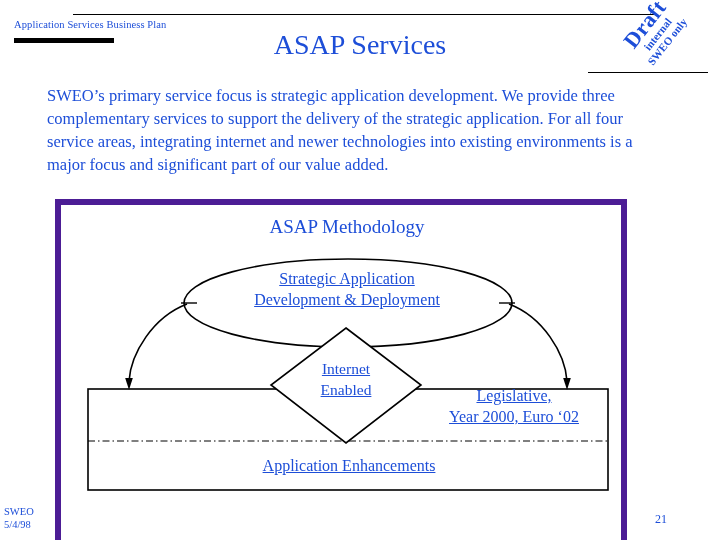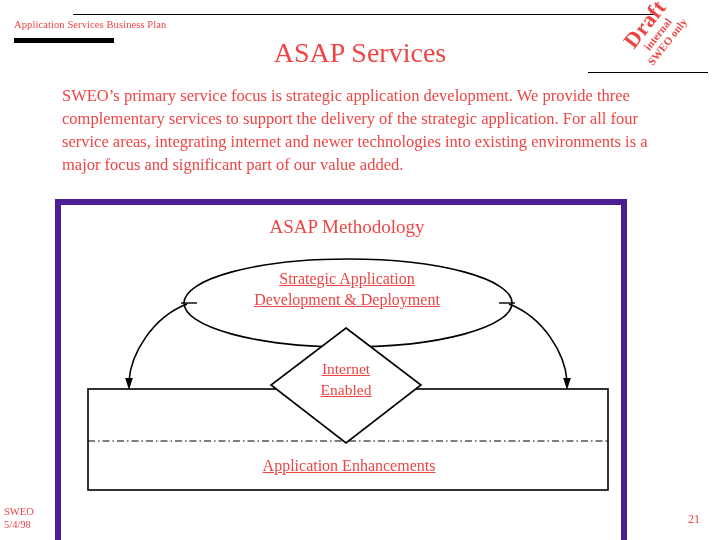--- a/index.html
+++ b/index.html
@@ -7,21 +7,21 @@
     padding: 0;
     background: #ffffff;
   }
   #slide {
     position: relative;
     width: 720px;
     height: 540px;
     background: #ffffff;
     overflow: hidden;
     font-family: "Liberation Serif", "DejaVu Serif", serif;
-    color: #ef4444;
+    color: #1d4ed8;
   }
 
   
   .rule {
     position: absolute;
     background: #000000;
     height: 1px;
   }
   #top-rule-left  { left: 73px;  top: 14px; width: 582px; }
   #top-rule-right { left: 588px; top: 72px; width: 120px; }
@@ -46,21 +46,20 @@
 
   #slide-title {
     position: absolute;
     left: 150px;
     top: 29px;
     width: 420px;
     text-align: center;
     font-size: 28px;
     line-height: 32px;
     white-space: nowrap;
-    margin-top: 8px;
   }
 
   
   #watermark {
     position: absolute;
     left: 612px;
     top: 4px;
     width: 104px;
     height: 70px;
     transform: rotate(-52deg);
@@ -88,21 +87,20 @@
 
   
   #body-text {
     position: absolute;
     left: 47px;
     top: 84px;
     width: 600px;
     font-size: 16.5px;
     line-height: 23px;
     text-align: left;
-    margin-left: 15px;
   }
 
   
   #diagram {
     position: absolute;
     left: 55px;
     top: 199px;
     width: 572px;
     height: 362px;
     border: 6px solid #4c1d95;
@@ -141,24 +139,24 @@
   
   #footer-left {
     position: absolute;
     left: 4px;
     top: 505px;
     font-size: 10.5px;
     line-height: 13px;
   }
   #page-number {
     position: absolute;
-    left: 674px;
+    left: 655px;
     top: 512px;
     width: 40px;
-    text-align: center;
+    text-align: left;
     font-size: 12px;
     line-height: 14px;
   }
 </style>
 </head>
 <body>
 
 <div id="slide">
 
   <div class="rule" id="top-rule-left"></div>
@@ -197,20 +195,21 @@
 
       <line x1="120" y1="98" x2="136" y2="98" stroke="#000000" stroke-width="1.4"></line>
       <line x1="438" y1="98" x2="454" y2="98" stroke="#000000" stroke-width="1.4"></line>
     </svg>
 
     <div id="diagram-title">ASAP Methodology</div>
 
     <div class="shape-label" id="label-ellipse">Strategic Application<br>Development &amp; Deployment</div>
 
 
+    <div class="shape-label" id="label-right-box">Legislative,<br>Year 2000, Euro ‘02</div>
 
     <div class="shape-label" id="label-diamond">Internet<br>Enabled</div>
 
     <div class="shape-label" id="label-bottom">Application Enhancements</div>
   </div>
 
   <div id="footer-left">
     <div>SWEO</div>
     <div>5/4/98</div>
   </div>

